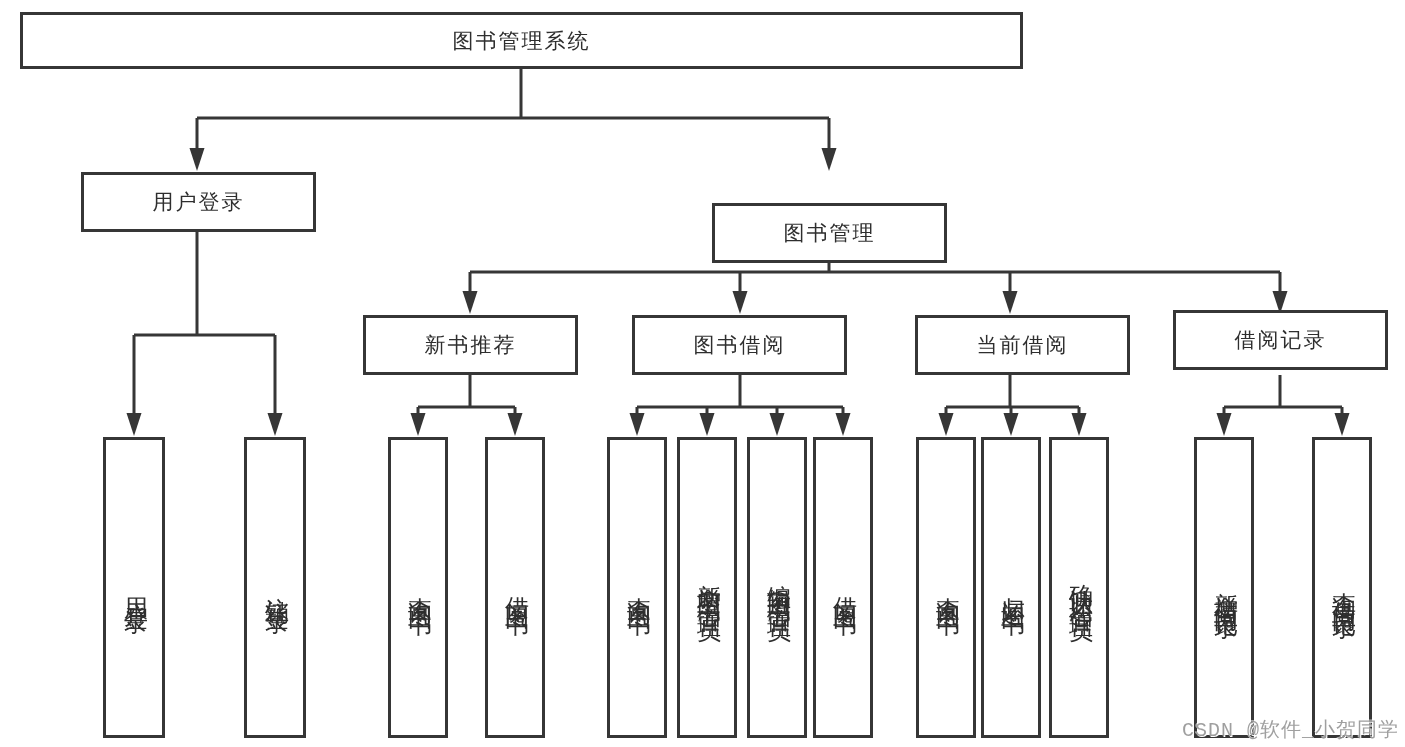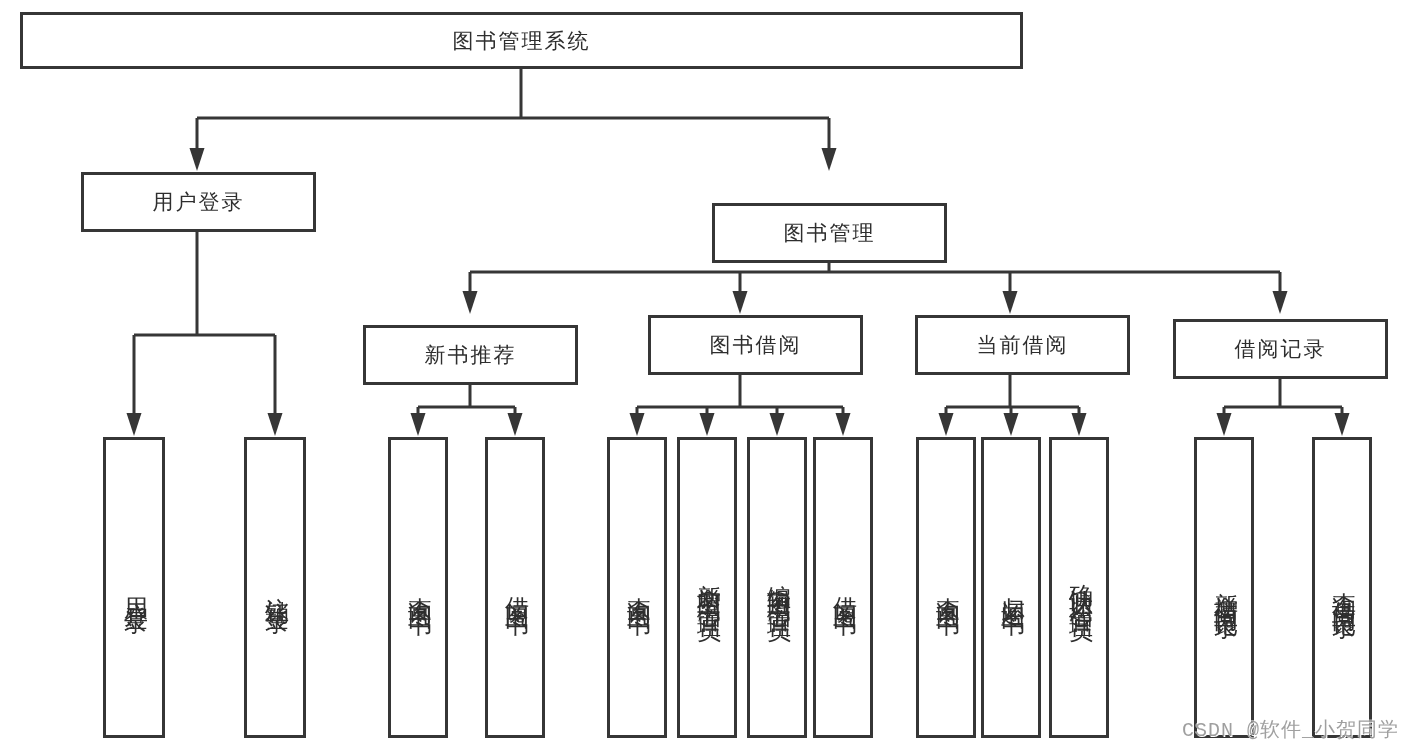--- a/index.html
+++ b/index.html
@@ -63,24 +63,24 @@
       <polygon points="1216.5,413 1231.5,413 1224,436"></polygon>
       <polygon points="1334.5,413 1349.5,413 1342,436"></polygon>
     </g>
   </svg>
 
   <div class="node hnode" style="left:20px; top:12px; width:1003px; height:57px;">图书管理系统</div>
 
   <div class="node hnode" style="left:81px; top:172px; width:235px; height:60px;">用户登录</div>
   <div class="node hnode" style="left:712px; top:172px; width:235px; height:60px;margin-top:31px;">图书管理</div>
 
-  <div class="node hnode" style="left:363px; top:315px; width:215px; height:60px;margin-top:10px;">新书推荐</div>
-  <div class="node hnode" style="left:632px; top:315px; width:215px; height:60px;margin-left:16px;">图书借阅</div>
+  <div class="node hnode" style="left:363px; top:315px; width:215px; height:60px;">新书推荐</div>
+  <div class="node hnode" style="left:632px; top:315px; width:215px; height:60px;">图书借阅</div>
   <div class="node hnode" style="left:903px; top:315px; width:215px; height:60px;margin-left:12px;">当前借阅</div>
-  <div class="node hnode" style="left:1173px; top:319px; width:215px; height:60px;">借阅记录</div>
+  <div class="node hnode" style="left:1173px; top:310px; width:215px; height:60px;">借阅记录</div>
 
   <div class="node vnode" style="left:103px; top:437px; width:62px; height:301px;">用户登录</div>
   <div class="node vnode" style="left:244px; top:437px; width:62px; height:301px;">注销登录</div>
 
   <div class="node vnode" style="left:388px; top:437px; width:60px; height:301px;">查询图书</div>
   <div class="node vnode" style="left:485px; top:437px; width:60px; height:301px;">借阅图书</div>
 
   <div class="node vnode" style="left:607px; top:437px; width:60px; height:301px;">查询图书</div>
   <div class="node vnode" style="left:677px; top:437px; width:60px; height:301px;">新增图书（管理员）</div>
   <div class="node vnode" style="left:747px; top:437px; width:60px; height:301px;">编辑图书（管理员）</div>

